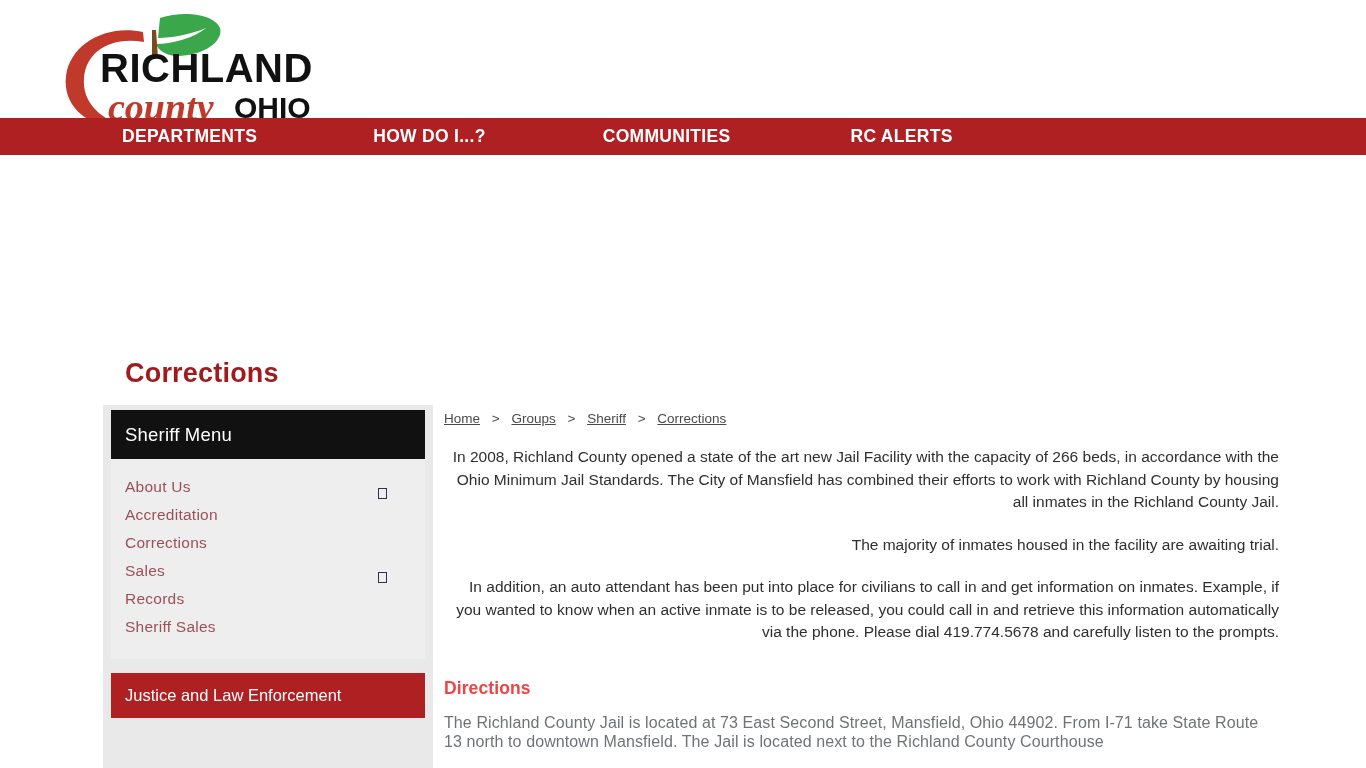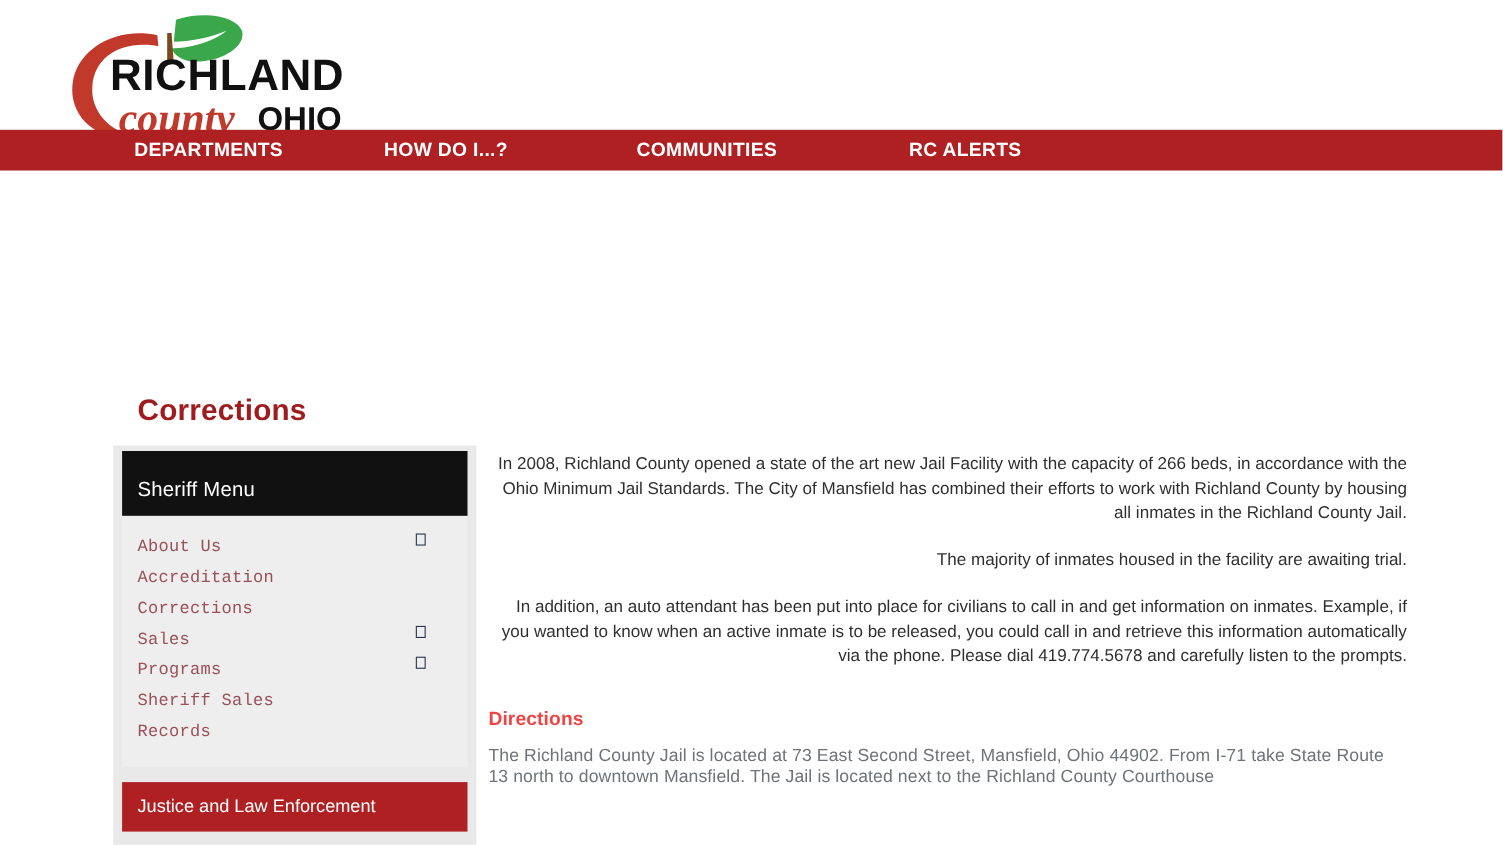--- a/index.html
+++ b/index.html
@@ -42,21 +42,21 @@
   .navitem {
     color: #ffffff;
     font-size: 17.5px;
     font-weight: 700;
     letter-spacing: 0.3px;
     text-decoration: none;
     white-space: nowrap;
     cursor: pointer;
   }
   .navitem:nth-child(1) { margin-left: 122px; }
-  .navitem:nth-child(2) { margin-left: 92px; }
+  .navitem:nth-child(2) { margin-left: 116px; }
   .navitem:nth-child(3) { margin-left: 117px; }
   .navitem:nth-child(4) { margin-left: 120px; }
 
   
   .page {
     position: relative;
     width: 1366px;
     background: #fff;
   }
   .page-title {
@@ -78,34 +78,33 @@
     width: 330px;
     background: #e9e9e9;
     padding: 5px 8px 12px 8px;
     min-height: 518px;
   }
   .panel-head {
     background: #111111;
     color: #ffffff;
     font-size: 18.5px;
     font-weight: 400;
-    padding: 24px 0 13px 14px;
+    padding: 14px 0 13px 14px;
     letter-spacing: 0.2px;
   }
   .menu-box {
     background: #eeeeee;
     padding: 14px 14px 18px 14px;
   }
   .menu-row {
     display: flex;
-    align-items: flex-start;
+    align-items: flex-end;
     justify-content: space-between;
     padding: 2px 0;
     cursor: pointer;
-    font-family: Liberation Mono, monospace;
   }
   .menu-link {
     color: #9b5058;
     font-size: 15.5px;
     letter-spacing: 0.25px;
     text-decoration: none;
     line-height: 24px;
   }
   .expander {
     color: #2a2f55;
@@ -221,39 +220,44 @@
       </div>
       <div class="menu-row">
         <a class="menu-link">Corrections</a>
         <span class="expander hidden"></span>
       </div>
       <div class="menu-row">
         <a class="menu-link">Sales</a>
         <span class="expander"></span>
       </div>
       <div class="menu-row">
-        <a class="menu-link">Programs</a>
-        <span class="expander"></span>
+        <a class="menu-link">Records</a>
+        <span class="expander hidden"></span>
       </div>
       <div class="menu-row">
         <a class="menu-link">Sheriff Sales</a>
         <span class="expander hidden"></span>
       </div>
-      <div class="menu-row">
-        <a class="menu-link">Records</a>
-        <span class="expander hidden"></span>
-      </div>
     </div>
 
     <div class="redbar">Justice and Law Enforcement</div>
 
   </aside>
 
   <main class="content">
 
+    <div class="breadcrumb">
+      <a>Home</a>
+      <span class="bc-sep">&gt;</span>
+      <a>Groups</a>
+      <span class="bc-sep">&gt;</span>
+      <a>Sheriff</a>
+      <span class="bc-sep">&gt;</span>
+      <a>Corrections</a>
+    </div>
 
     <p class="para">In 2008, Richland County opened a state of the art new Jail Facility with the capacity of 266 beds, in accordance with the Ohio Minimum Jail Standards. The City of Mansfield has combined their efforts to work with Richland County by housing all inmates in the Richland County Jail.</p>
     <p class="para">The majority of inmates housed in the facility are awaiting trial.</p>
     <p class="para">In addition, an auto attendant has been put into place for civilians to call in and get information on inmates. Example, if you wanted to know when an active inmate is to be released, you could call in and retrieve this information automatically via the phone. Please dial 419.774.5678 and carefully listen to the prompts.</p>
 
     <h2 class="sec-head">Directions</h2>
     <p class="directions">The Richland County Jail is located at 73 East Second Street, Mansfield, Ohio 44902. From I-71 take State Route 13 north to downtown Mansfield. The Jail is located next to the Richland County Courthouse</p>
 
   </main>
 

